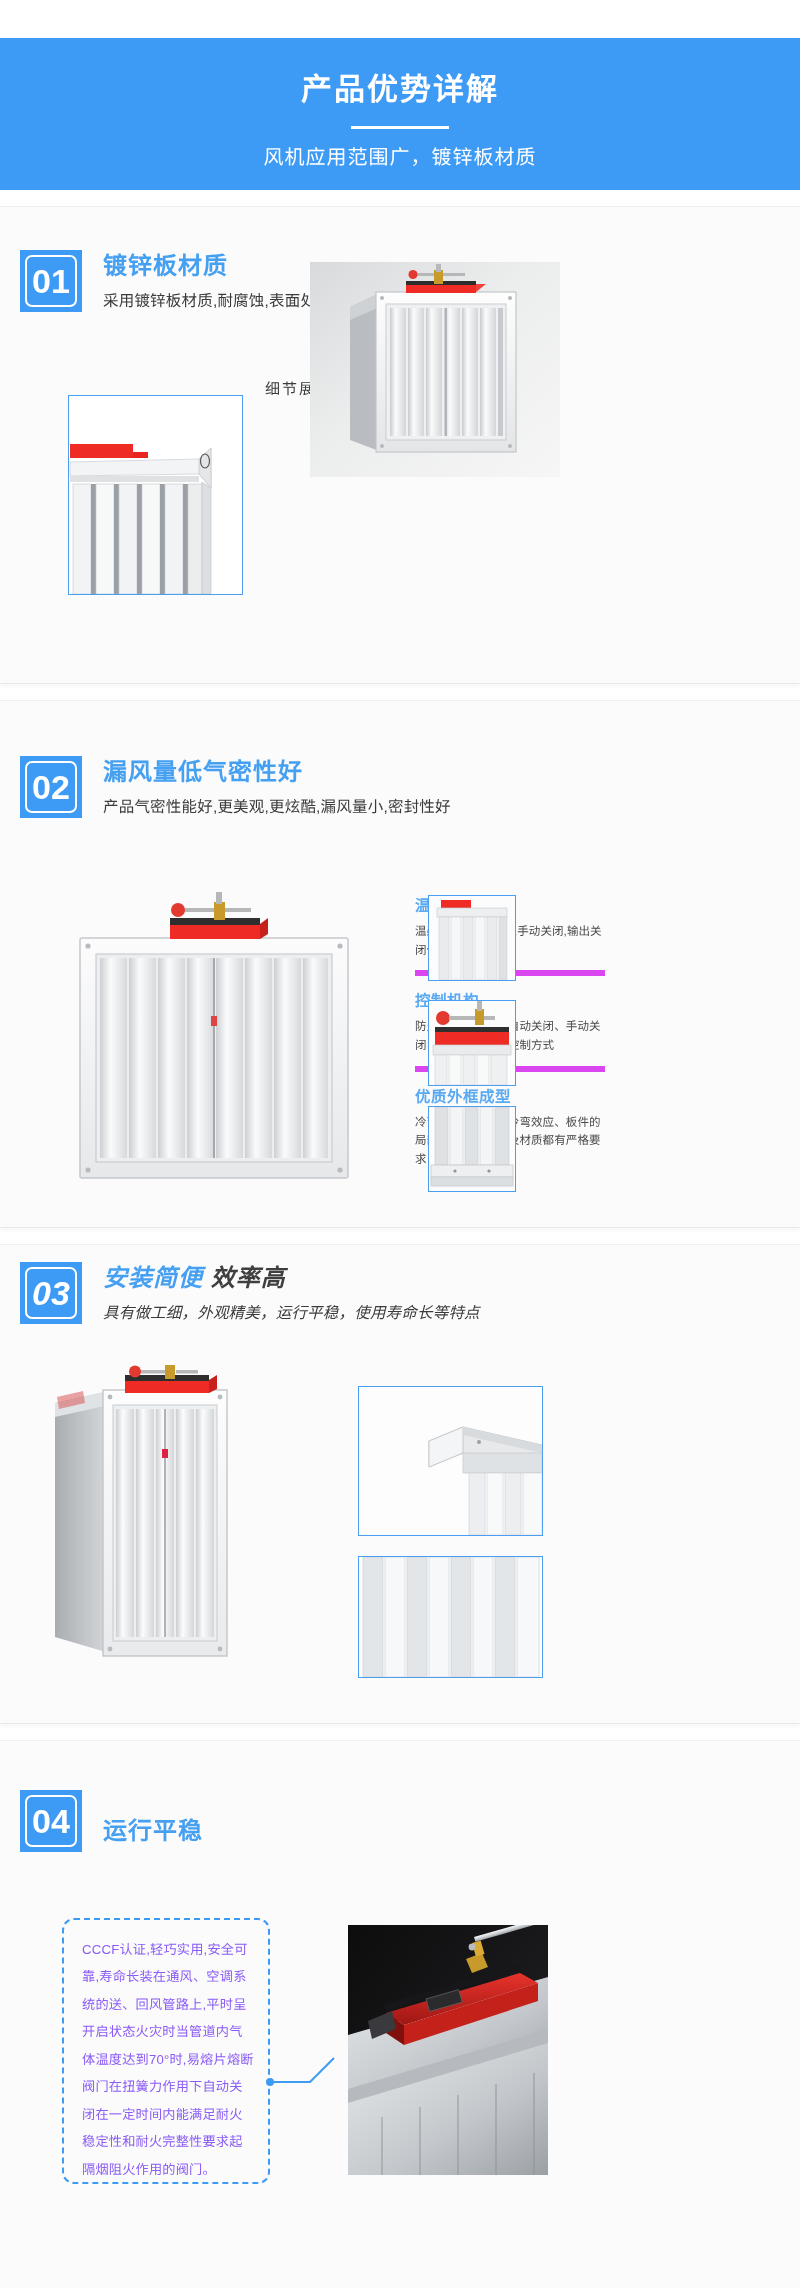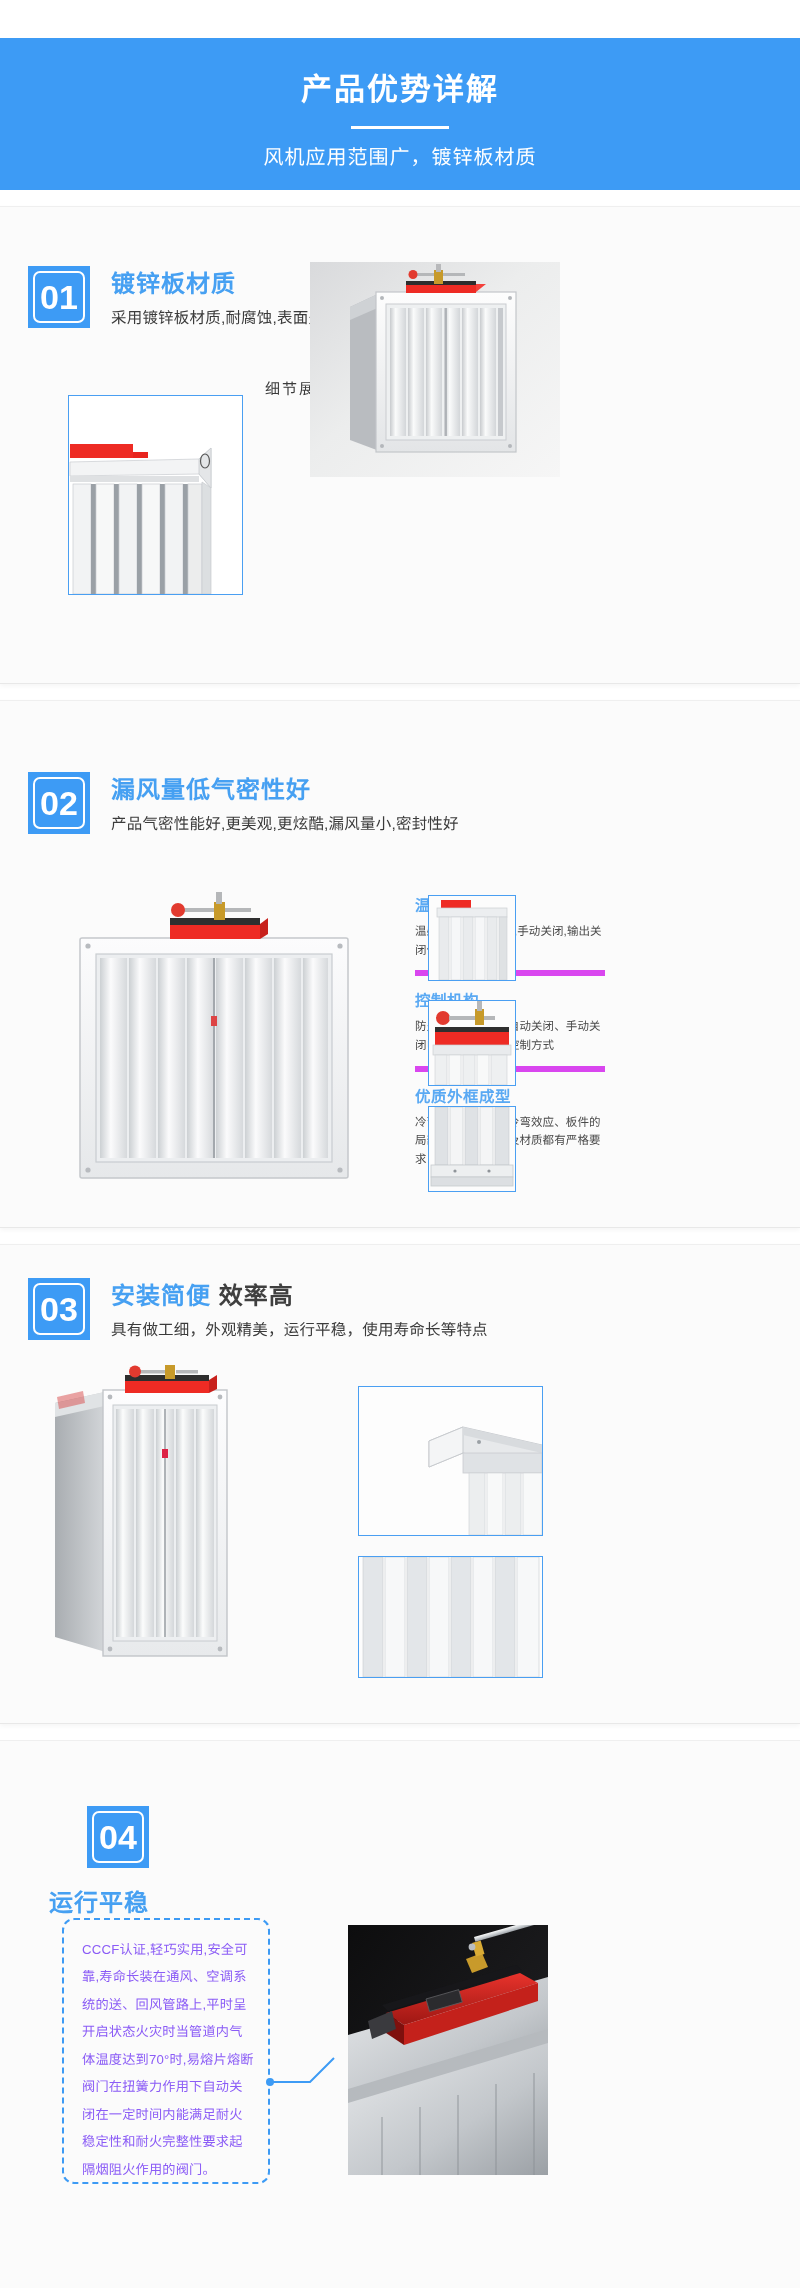--- a/index.html
+++ b/index.html
@@ -59,24 +59,23 @@
     overflow: hidden;
   }
   .sec-01 { top: 206px;  height: 478px; }
   .sec-02 { top: 700px;  height: 528px; }
   .sec-03 { top: 1244px; height: 480px; }
   .sec-04 { top: 1740px; height: 548px; border-bottom: none; box-shadow: none; }
 
   
   .head {
     position: absolute;
-    left: 28px;
+    left: 20px;
     display: flex;
-    align-items: flex-end;
-    margin-top: 16px;
+    align-items: center;
   }
   .numbox {
     width: 62px; height: 62px;
     background: #3d9bf5;
     flex: 0 0 62px;
     position: relative;
     display: flex;
     align-items: center;
     justify-content: center;
   }
@@ -451,21 +450,21 @@
       </g>
       <rect x="2" y="58" width="82" height="12" fill="#edeff0" stroke="#c6cacd" stroke-width="0.8"></rect>
       <rect x="2" y="70" width="82" height="9" fill="#dcdfe2" stroke="#c6cacd" stroke-width="0.8"></rect>
       <circle cx="26" cy="64" r="1.6" fill="#8f9499"></circle>
       <circle cx="60" cy="64" r="1.6" fill="#8f9499"></circle>
     </svg>
   </div>
 
   <div class="section sec-03"></div>
 
-  <div class="head" style="top:1262px;">
+  <div class="head" style="top:1262px;font-style:italic;">
     <div class="numbox">
       <span>03</span>
     </div>
     <div class="head-text">
       <div class="head-title"><span>安装简便</span> <span class="dark">效率高</span></div>
       <div class="head-sub">具有做工细，外观精美，运行平稳，使用寿命长等特点</div>
     </div>
   </div>
 
   <div class="s3-main">
@@ -547,21 +546,21 @@
         <rect x="92" y="0" width="20" height="120" fill="#e3e6e9" stroke="#c9cdd0" stroke-width="0.6"></rect>
         <rect x="114" y="0" width="20" height="120" fill="#f7f8f9" stroke="#c9cdd0" stroke-width="0.6"></rect>
         <rect x="136" y="0" width="20" height="120" fill="#e3e6e9" stroke="#c9cdd0" stroke-width="0.6"></rect>
         <rect x="158" y="0" width="22" height="120" fill="#f7f8f9" stroke="#c9cdd0" stroke-width="0.6"></rect>
       </g>
     </svg>
   </div>
 
   <div class="section sec-04"></div>
 
-  <div class="head" style="top:1790px;flex-direction:column;">
+  <div class="head" style="top:1790px;">
     <div class="numbox">
       <span>04</span>
     </div>
     <div class="head-text">
       <div class="head-title" style="margin-top:20px;">运行平稳</div>
     </div>
   </div>
 
   <div class="s4-textbox">
     <p>CCCF认证,轻巧实用,安全可靠,寿命长装在通风、空调系统的送、回风管路上,平时呈开启状态火灾时当管道内气体温度达到70°时,易熔片熔断阀门在扭簧力作用下自动关闭在一定时间内能满足耐火稳定性和耐火完整性要求起隔烟阻火作用的阀门。</p>

